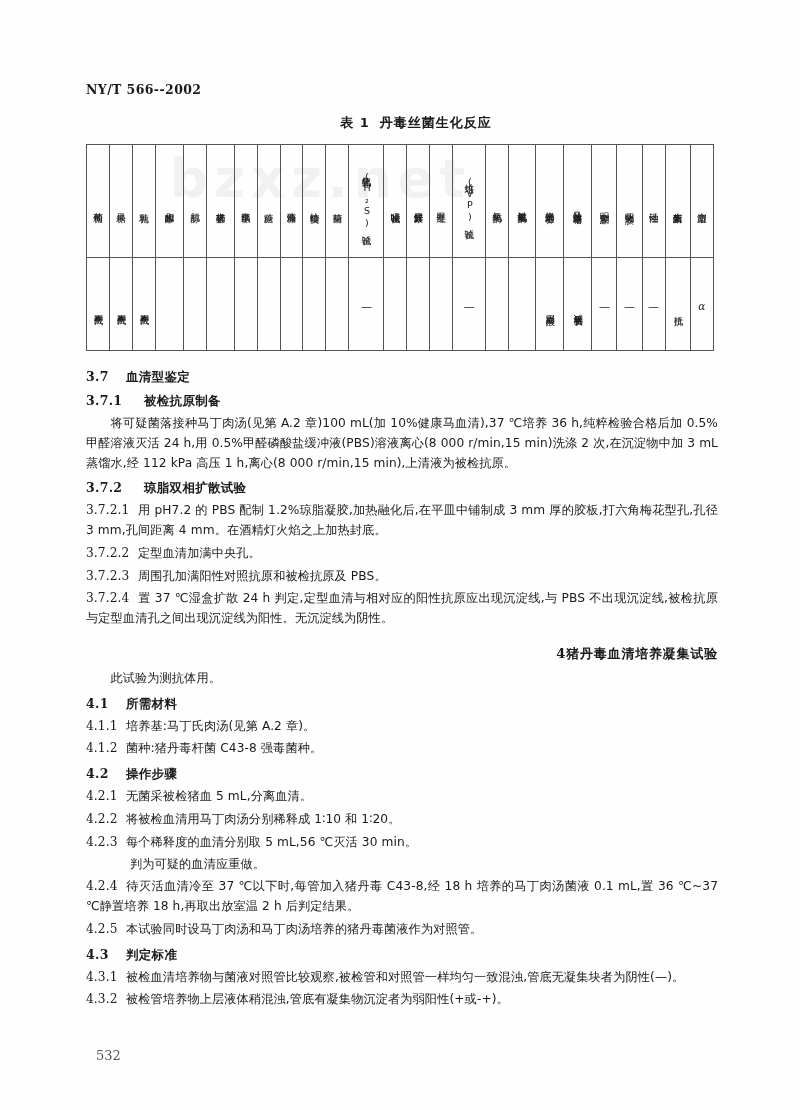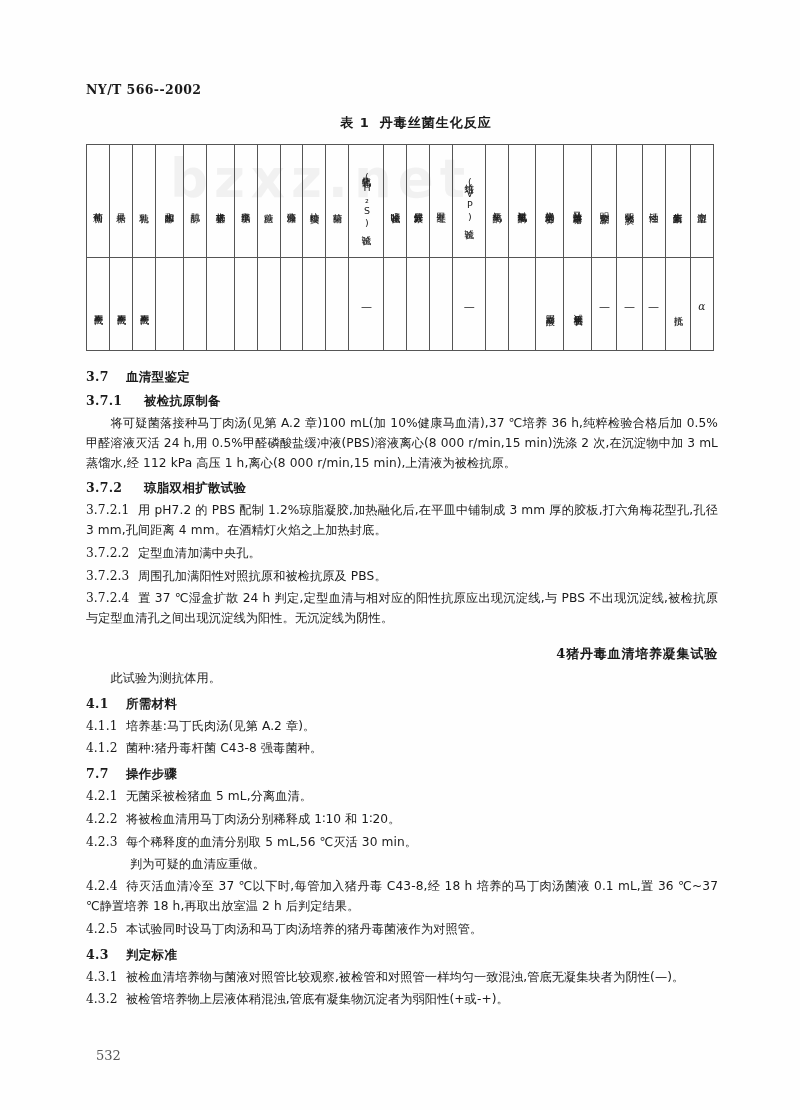--- a/index.html
+++ b/index.html
@@ -292,21 +292,21 @@
 
     <p class="numbered">
       <span class="num n3">4.1.1</span><span>培养基:马丁氏肉汤(见第 A.2 章)。</span>
     </p>
 
     <p class="numbered">
       <span class="num n3">4.1.2</span><span>菌种:猪丹毒杆菌 C43-8 强毒菌种。</span>
     </p>
 
     <div class="h-sec">
-      <span class="num">7.7</span><span class="ttl">操作步骤</span>
+      <span class="num">4.2</span><span class="ttl">操作步骤</span>
     </div>
 
     <p class="numbered">
       <span class="num n3">4.2.1</span><span>无菌采被检猪血 5 mL,分离血清。</span>
     </p>
 
     <p class="numbered">
       <span class="num n3">4.2.2</span><span>将被检血清用马丁肉汤分别稀释成 1∶10 和 1∶20。</span>
     </p>
 

